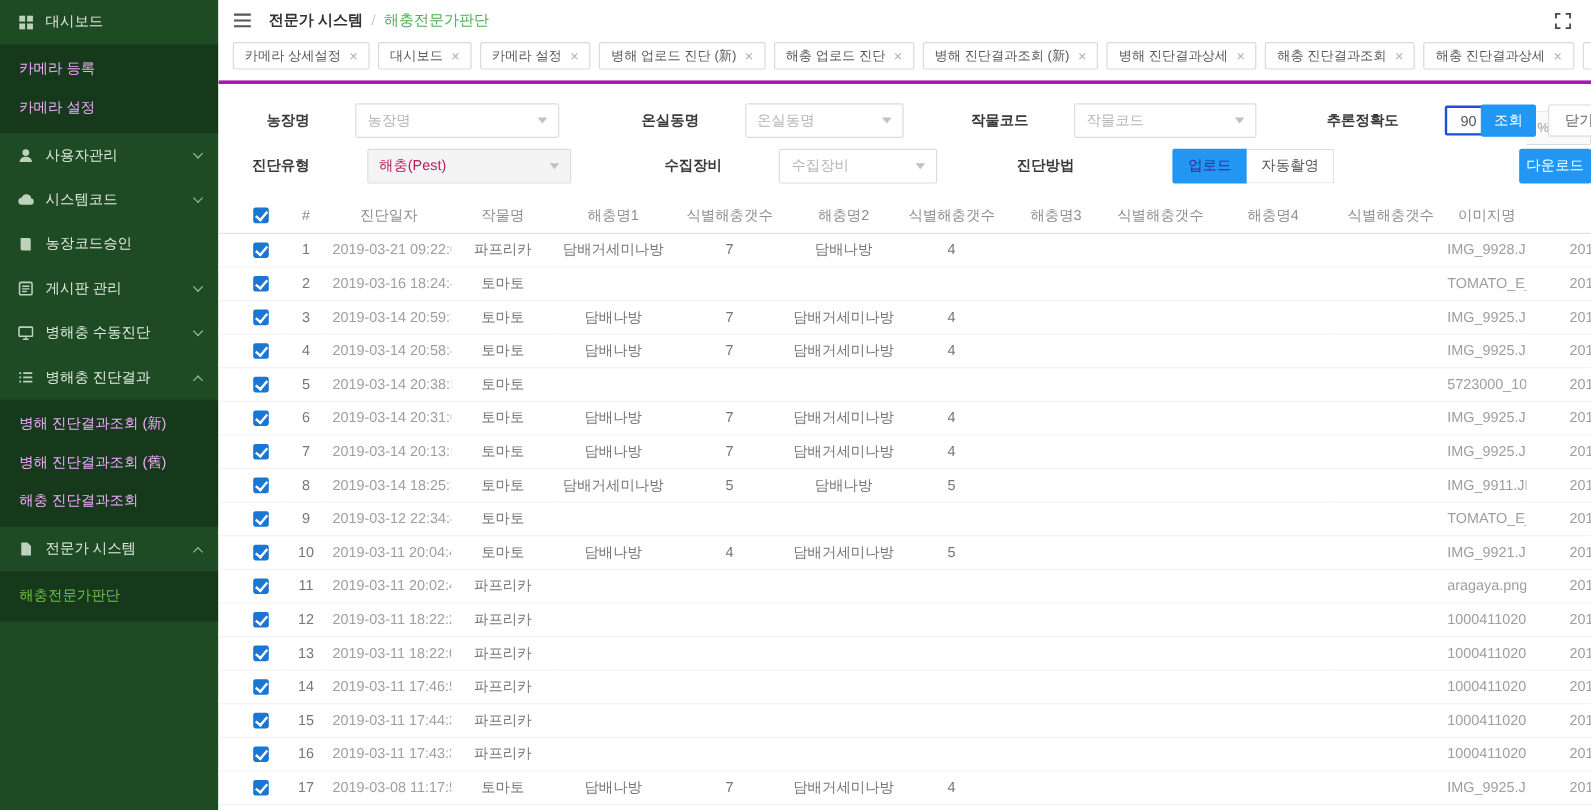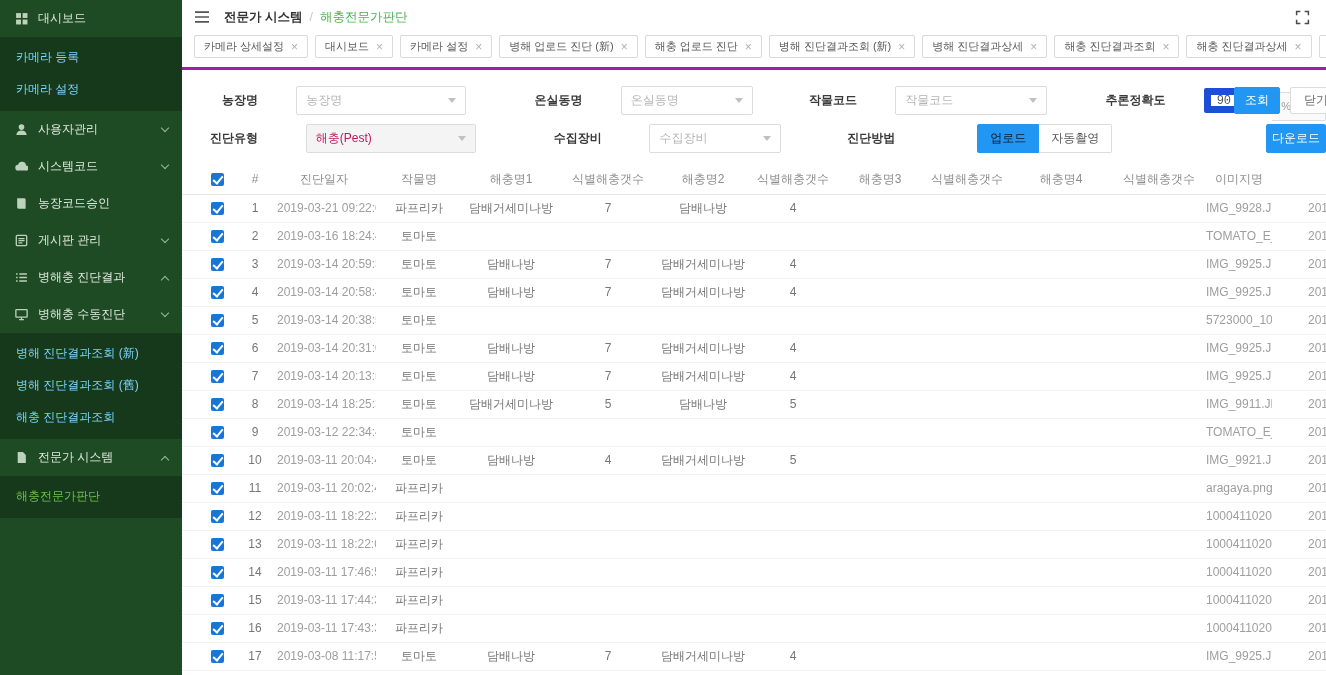--- a/index.html
+++ b/index.html
@@ -11,21 +11,21 @@
   }
 
   
   .sidebar { width:182px; min-width:182px; height:675px; background:#1F4B24; overflow:hidden; }
   .sb-item { height:37px; display:flex; align-items:center; padding:0 14px 0 15px; color:#DFE9DF; cursor:pointer; }
   .sb-item .icon { display:flex; margin-right:10px; color:#BCD2BC; }
   .sb-item .lbl { flex:1; }
   .chev { width:6px; height:6px; border-right:1.5px solid #9DB89D; border-bottom:1.5px solid #9DB89D; transform:rotate(45deg); margin-top:-3px; }
   .chev.up { transform:rotate(-135deg); margin-top:4px; }
   .sb-sub { background:#16391B; padding:4px 0 6px; }
-  .sb-sub-item { height:32px; display:flex; align-items:center; padding-left:16px; color:#7dd3fc; cursor:pointer; }
+  .sb-sub-item { height:32px; display:flex; align-items:center; padding-left:16px; color:#f0abfc; cursor:pointer; }
   .sb-sub-item.active { color:#6CC04A; }
 
   
   .main { flex:1; min-width:0; background:#fff; display:flex; flex-direction:column; overflow:hidden; position:relative; }
 
   .topbar { height:34px; display:flex; align-items:center; padding:0 16px 0 12px; flex:none; }
   .hamburger { display:flex; color:#555; cursor:pointer; }
   .breadcrumb { margin-left:14px; display:flex; align-items:center; font-size:12.5px; }
   .bc-root { color:#333; font-weight:bold; }
   .bc-sep { color:#c9c9c9; margin:0 7px; }
@@ -40,30 +40,30 @@
   .filters { position:relative; padding:16px 0 12px; flex:none; }
   .f-row { display:flex; align-items:center; height:29px;justify-content:space-between; }
   .f-row + .f-row { margin-top:9px; }
   .f-label { font-weight:bold; color:#3a3a3a; text-align:right; flex:none; }
   .w76{width:76px} .w64{width:64px} .w56{width:56px} .w70{width:70px}
   .w170{width:170px} .w132{width:132px} .w152{width:152px}
   .ml10{margin-left:10px} .ml20{margin-left:20px} .ml24{margin-left:24px}
   .f-select { height:29px; border:1px solid #dcdcdc; border-radius:2px; background:#fff; display:flex; align-items:center; justify-content:space-between; padding:0 9px; color:#b5b5b5; cursor:pointer; flex:none; }
   .f-select.gray { background:#f4f4f4; color:#be185d; }
   .caret { width:0; height:0; border-left:4px solid transparent; border-right:4px solid transparent; border-top:5px solid #c0c0c0; margin-left:8px; flex:none; }
-  .f-input { width:40px; height:25px; border:7px solid #1d4ed8; border-radius:2px 0 0 2px; text-align:center; font-size:12px; color:#555; outline:none; flex:none; font-family:Liberation Mono, monospace; }
+  .f-input { width:40px; height:25px; border:2px solid #1d4ed8; border-radius:2px 0 0 2px; text-align:center; font-size:12px; color:#555; outline:none; flex:none; font-family:Liberation Sans, sans-serif; }
   .f-suffix { height:29px; border:1px solid #dcdcdc; border-left:none; border-radius:0 2px 2px 0; background:#fafafa; color:#9b9b9b; font-size:11px; display:flex; align-items:center; padding:0 9px; flex:none;margin-top:11px; }
   .btn { height:27px; border-radius:2px; font-size:12px; cursor:pointer; font-family:inherit; }
   .btn.blue { background:#2196F3; border:1px solid #2196F3; color:#fff; }
   .btn.white { background:#fff; border:1px solid #dcdcdc; color:#666; }
   .search-btn { position:absolute; top:17px; right:46px; width:46px; padding:0; }
   .close-btn { position:absolute; top:17px; right:-16px; width:52px; padding:0; }
   .tg { display:flex; flex:none; }
   .tg-btn { height:29px; font-size:12px; padding:0 12px; border:1px solid #dcdcdc; background:#fff; color:#555; cursor:pointer; font-family:inherit; }
-  .tg-btn.on { background:#2196F3; border-color:#2196F3; color:#0f172a;margin-left:34px; }
+  .tg-btn.on { background:#2196F3; border-color:#2196F3; color:#4c1d95;margin-left:34px; }
   .tg-btn:first-child { border-radius:2px 0 0 2px; }
   .tg-btn:last-child { border-radius:0 2px 2px 0; border-left:none; }
   .dl-btn { margin-left:116px; width:60px; height:29px; padding:0; flex:none; }
 
   
   .table-wrap { flex:1; overflow:hidden; }
   table { border-collapse:collapse; table-layout:fixed; width:1190px; }
   th { height:29px; font-weight:normal; color:#8d8d8d; font-size:12px; border-bottom:1px solid #e4e4e4; text-align:center; padding:0; white-space:nowrap; overflow:hidden; }
   td { height:28px; color:#767676; font-size:12px; border-bottom:1px solid #f2f2f2; text-align:center; padding:0; white-space:nowrap; overflow:hidden; }
   th:first-child, td:first-child { padding-left:14px; }
@@ -127,35 +127,35 @@
             <rect x="1.2" y="1.2" width="9.6" height="9.6" rx="1" fill="none" stroke="currentColor" stroke-width="1.2"></rect>
             <path d="M3.2 4.2h5.6M3.2 6.2h5.6M3.2 8.2h3.6" stroke="currentColor" stroke-width="1.1" fill="none"></path>
           </svg>
         </span>
         <span class="lbl">게시판 관리</span>
         <span class="chev"></span>
       </div>
       <div class="sb-item">
         <span class="icon">
           <svg width="13" height="13" viewBox="0 0 12 12" fill="currentColor">
+            <rect x=".8" y="1.5" width="10.4" height="7" rx=".6" fill="none" stroke="currentColor" stroke-width="1.2"></rect>
+            <path d="M6 8.5v2M3.8 10.8h4.4" stroke="currentColor" stroke-width="1.1" fill="none"></path>
+          </svg>
+        </span>
+        <span class="lbl">병해충 수동진단</span>
+        <span class="chev"></span>
+      </div>
+      <div class="sb-item">
+        <span class="icon">
+          <svg width="13" height="13" viewBox="0 0 12 12" fill="currentColor">
             <path d="M1 2.7h1.4M4 2.7h7M1 6h1.4M4 6h7M1 9.3h1.4M4 9.3h7" stroke="currentColor" stroke-width="1.3" fill="none"></path>
           </svg>
         </span>
         <span class="lbl">병해충 진단결과</span>
         <span class="chev up"></span>
-      </div>
-      <div class="sb-item">
-        <span class="icon">
-          <svg width="13" height="13" viewBox="0 0 12 12" fill="currentColor">
-            <rect x=".8" y="1.5" width="10.4" height="7" rx=".6" fill="none" stroke="currentColor" stroke-width="1.2"></rect>
-            <path d="M6 8.5v2M3.8 10.8h4.4" stroke="currentColor" stroke-width="1.1" fill="none"></path>
-          </svg>
-        </span>
-        <span class="lbl">병해충 수동진단</span>
-        <span class="chev"></span>
       </div>
       <div class="sb-sub">
         <div class="sb-sub-item">병해 진단결과조회 (新)</div>
         <div class="sb-sub-item">병해 진단결과조회 (舊)</div>
         <div class="sb-sub-item">해충 진단결과조회</div>
       </div>
       <div class="sb-item">
         <span class="icon">
           <svg width="13" height="13" viewBox="0 0 12 12" fill="currentColor">
             <path d="M2.5 1h4.8L10 3.7V11H2.5z"></path>

